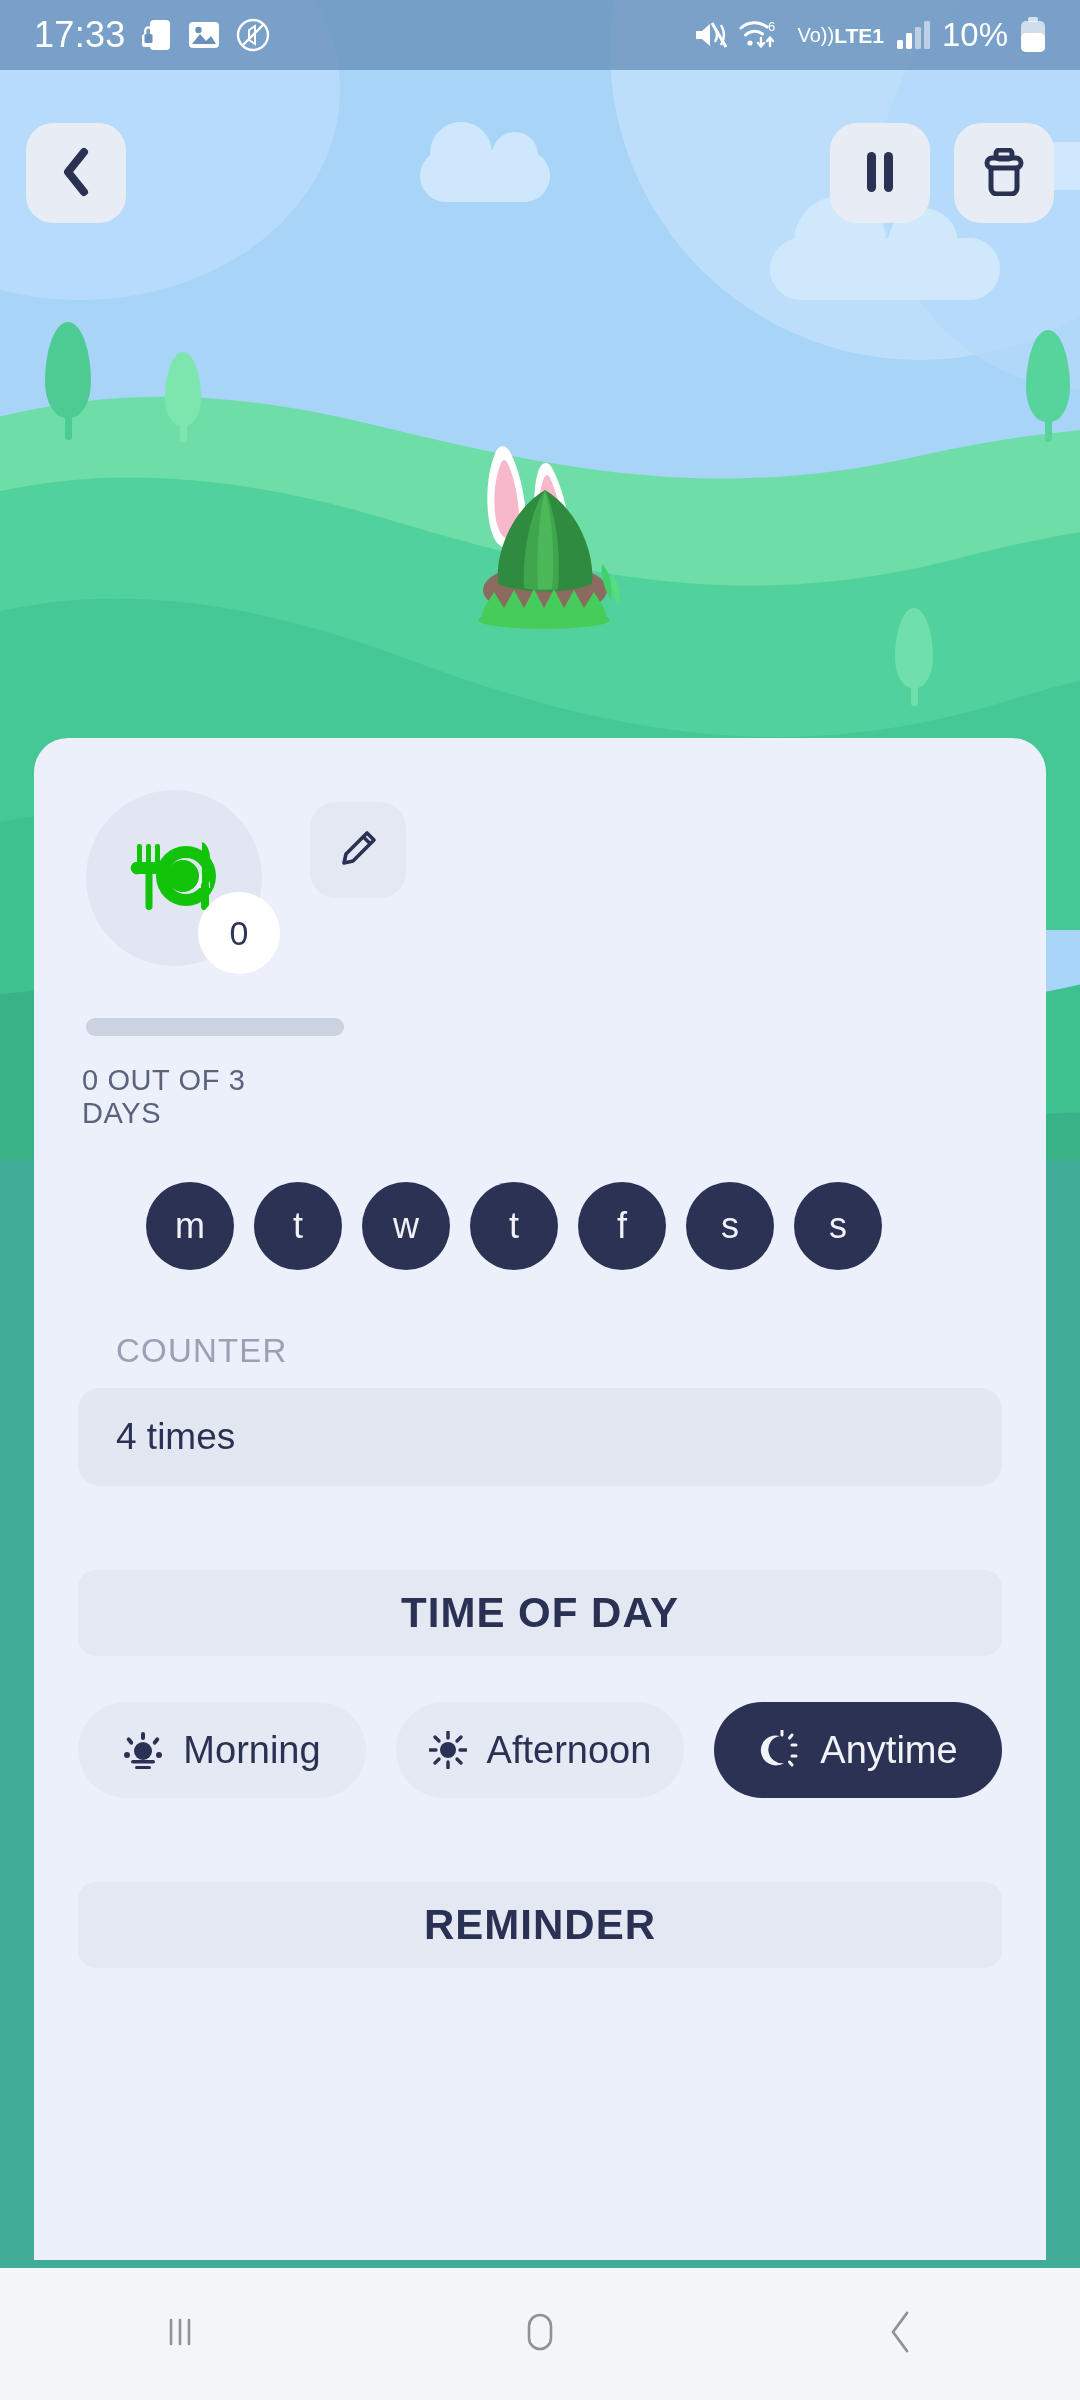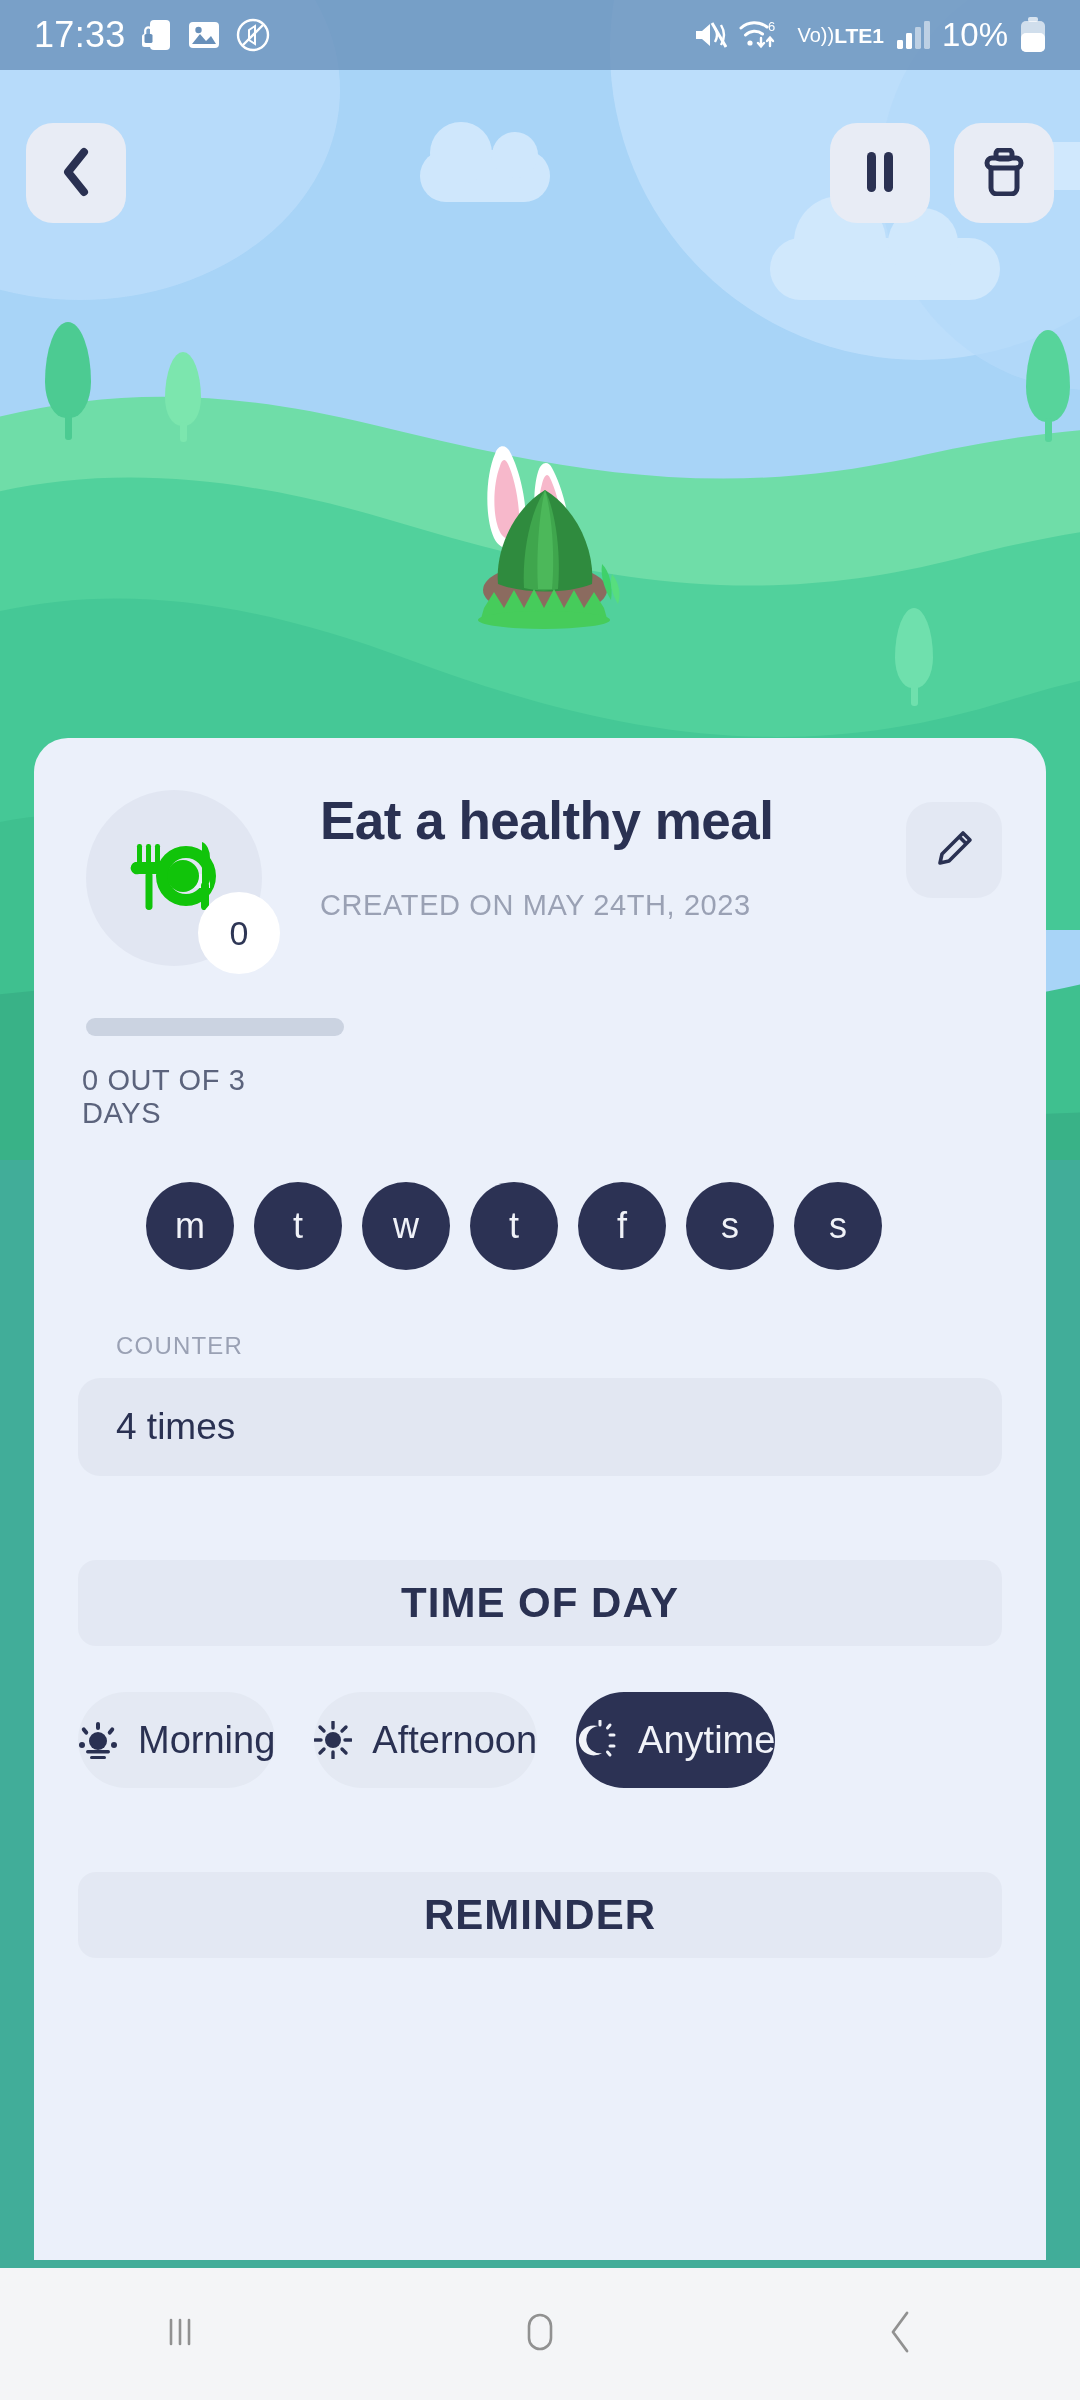--- a/index.html
+++ b/index.html
@@ -132,36 +132,36 @@
 
   .weekdays { display: flex; gap: 20px; margin: 52px 0 0 68px; }
   .day {
     width: 88px; height: 88px; border-radius: 50%;
     background: #2C3254; color: #F0F2F8;
     display: flex; align-items: center; justify-content: center;
     font-size: 36px; cursor: pointer;
   }
 
   .section-label {
-    margin: 62px 0 0 38px; font-size: 24px; letter-spacing: 1.2px; color: #9AA1B4;
+    margin: 62px 0 0 38px; font-size: 33px; letter-spacing: 1.2px; color: #9AA1B4;
   }
   .field {
     margin-top: 18px; height: 98px; border-radius: 22px;
     background: #E2E7F2; display: flex; align-items: center;
     padding: 0 38px; font-size: 37px; color: #2A3152; cursor: pointer;
   }
 
   .section-header {
     margin-top: 84px; height: 86px; border-radius: 18px;
     background: #E3E8F3; display: flex; align-items: center; justify-content: center;
     font-size: 42px; font-weight: 700; letter-spacing: 1px; color: #2A3152;
   }
 
   .chip-grid {
-    display: grid; grid-template-columns: 1fr 1fr 1fr 1fr; gap: 22px 39px;
+    display: grid; grid-template-columns: 1fr 1fr 1fr; gap: 22px 30px;
     margin-top: 46px;
     text-align: center;
   }
   .chip {
     height: 96px; border-radius: 48px; background: #E4E9F3;
     display: flex; align-items: center; justify-content: center; gap: 20px;
     font-size: 38px; color: #2A3152; cursor: pointer;
   }
   .chip.selected { background: #2C3254; color: #F1F3F9; }
   .chip .glyph { display: inline-flex; }
@@ -376,24 +376,20 @@
               <path d="M74,12 a10,16 0 0 1 8,16 v22 a6,6 0 0 1 -6,6 h-2 Z" fill="#11C40A"></path>
               <rect x="73" y="52" width="8" height="28" rx="3.6" fill="#11C40A"></rect>
             </svg>
           </span>
           <div class="count-badge">0</div>
         </div>
         <div class="progress-track"></div>
         <div class="progress-label">0 OUT OF 3 DAYS</div>
       </div>
 
-      <div class="head-main">
-        <div class="habit-title">Eat a healthy meal</div>
-        <div class="habit-created">CREATED ON MAY 24TH, 2023</div>
-      </div>
 
       <button class="edit-btn">
         <span>
           <svg width="40" height="40" viewBox="0 0 40 40">
             <path d="M29,4 l7,7 l-21,21 l-9,2 l2,-9 Z" fill="none" stroke="#2A3152" stroke-width="3.6" stroke-linejoin="round"></path>
             <path d="M25.5,8 l6.5,6.5" stroke="#2A3152" stroke-width="3.6"></path>
           </svg>
         </span>
       </button>
     </div>

